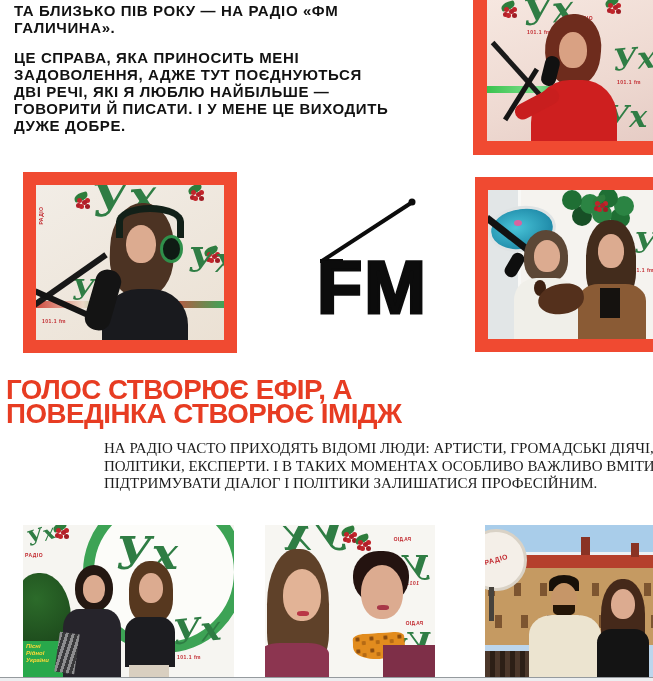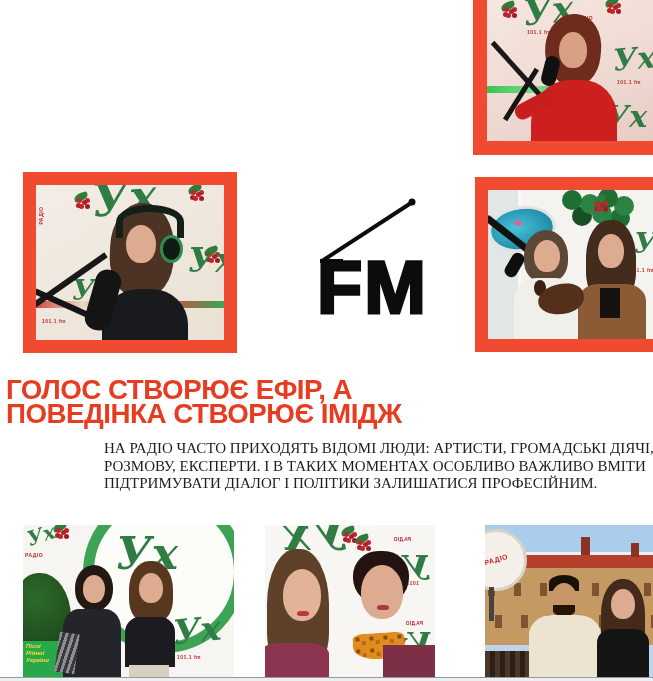--- a/index.html
+++ b/index.html
@@ -48,20 +48,31 @@
 
   
   .bottombar{left:0;top:677px;width:653px;height:4px;background:#eceef0;border-top:1px solid #959a9e;}
 </style>
 </head>
 <body>
 
 <div class="page">
 
   <section class="abs intro">
+    <div class="para">
+      <div class="line">ТА БЛИЗЬКО ПІВ РОКУ — НА РАДІО «ФМ</div>
+      <div class="line">ГАЛИЧИНА».</div>
+    </div>
+    <div class="para">
+      <div class="line">ЦЕ СПРАВА, ЯКА ПРИНОСИТЬ МЕНІ</div>
+      <div class="line">ЗАДОВОЛЕННЯ, АДЖЕ ТУТ ПОЄДНУЮТЬСЯ</div>
+      <div class="line">ДВІ РЕЧІ, ЯКІ Я ЛЮБЛЮ НАЙБІЛЬШЕ —</div>
+      <div class="line">ГОВОРИТИ Й ПИСАТИ. І У МЕНЕ ЦЕ ВИХОДИТЬ</div>
+      <div class="line">ДУЖЕ ДОБРЕ.</div>
+    </div>
   </section>
 
   <div class="framecard" style="left:473px;top:-14px;width:195px;height:169px;">
     <div class="ph" style="left:14px;top:14px;right:14px;bottom:14px;background:linear-gradient(160deg,#f6e7e0,#eed9d1 60%,#e6ccc5);">
       <span class="uxs" style="left:36px;top:-8px;font-size:36px;transform:rotate(-6deg);">Ух</span>
       <span class="rlabel" style="left:88px;top:16px;">РАДІО</span>
       <span class="rlabel" style="left:40px;top:30px;">101.1 fm</span>
       <div class="cluster" style="left:14px;top:4px;"></div>
       <div class="cluster" style="left:118px;top:0px;"></div>
       <span class="uxs" style="left:126px;top:44px;font-size:30px;transform:rotate(-5deg);">Ух</span>
@@ -130,21 +141,21 @@
     </div>
   </div>
 
   <section class="abs headline">
     <div class="line">ГОЛОС СТВОРЮЄ ЕФІР, А</div>
     <div class="line">ПОВЕДІНКА СТВОРЮЄ ІМІДЖ</div>
   </section>
 
   <section class="abs bodytext">
     <div class="line">НА РАДІО ЧАСТО ПРИХОДЯТЬ ВІДОМІ ЛЮДИ: АРТИСТИ, ГРОМАДСЬКІ ДІЯЧІ,</div>
-    <div class="line">РОЗМОВУ, ЕКСПЕРТИ. І В ТАКИХ МОМЕНТАХ ОСОБЛИВО ВАЖЛИВО ВМІТИ</div>
+    <div class="line">ПОЛІТИКИ, ЕКСПЕРТИ. І В ТАКИХ МОМЕНТАХ ОСОБЛИВО ВАЖЛИВО ВМІТИ</div>
     <div class="line">ПІДТРИМУВАТИ ДІАЛОГ І ПОЛІТИКИ ЗАЛИШАТИСЯ ПРОФЕСІЙНИМ.</div>
   </section>
 
   <div class="abs ph" style="left:23px;top:525px;width:211px;height:152px;background:#f6f5f1;">
     <div class="abs" style="left:60px;top:-34px;width:140px;height:140px;border:11px solid #3da355;border-radius:50%;background:#fcfcf9;overflow:hidden;">
       <span class="uxs" style="left:22px;top:30px;font-size:44px;">Ух</span>
     </div>
     <span class="uxs" style="left:4px;top:0px;font-size:20px;transform:rotate(-18deg);">Ух</span>
     <div class="cluster" style="left:30px;top:0px;"></div>
     <span class="rlabel" style="left:2px;top:28px;">РАДІО</span>

